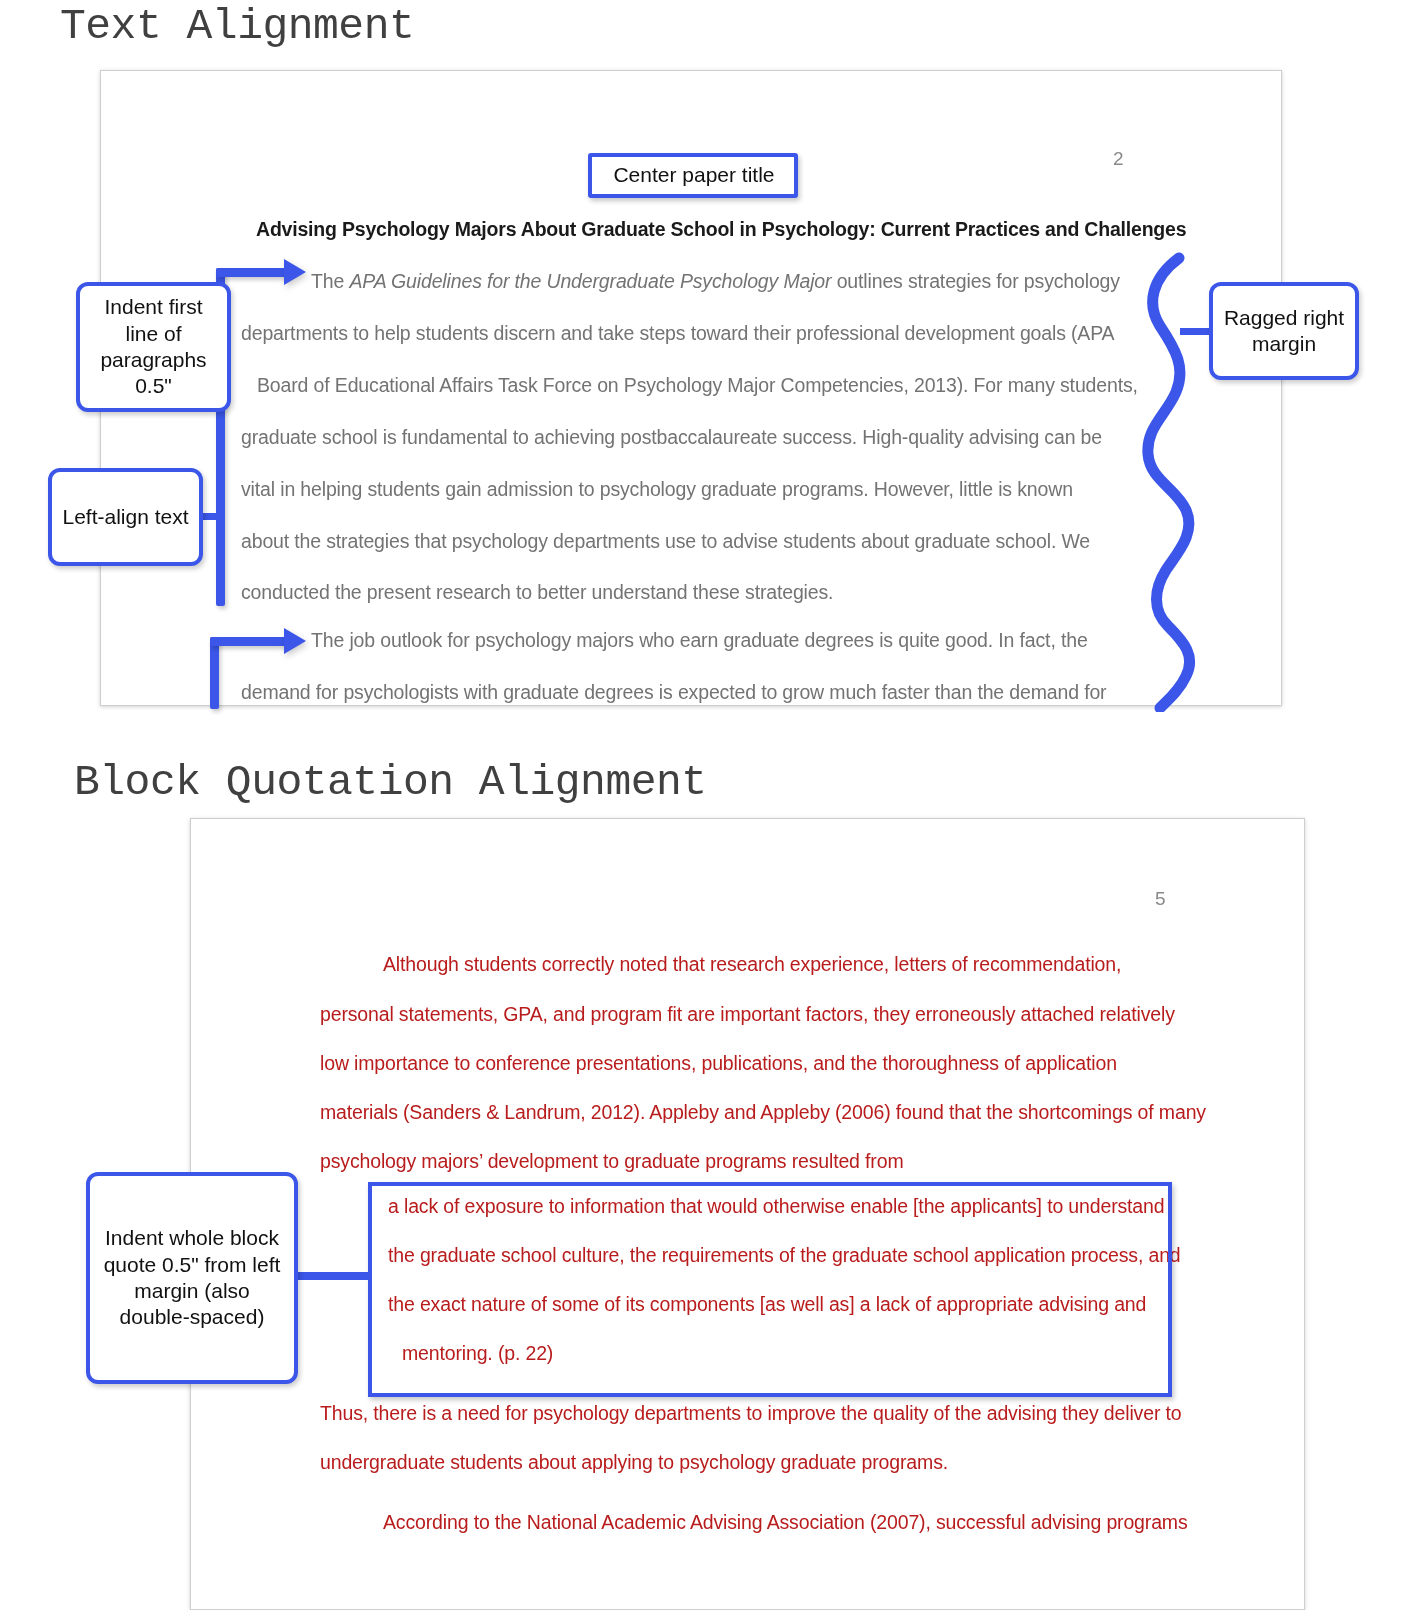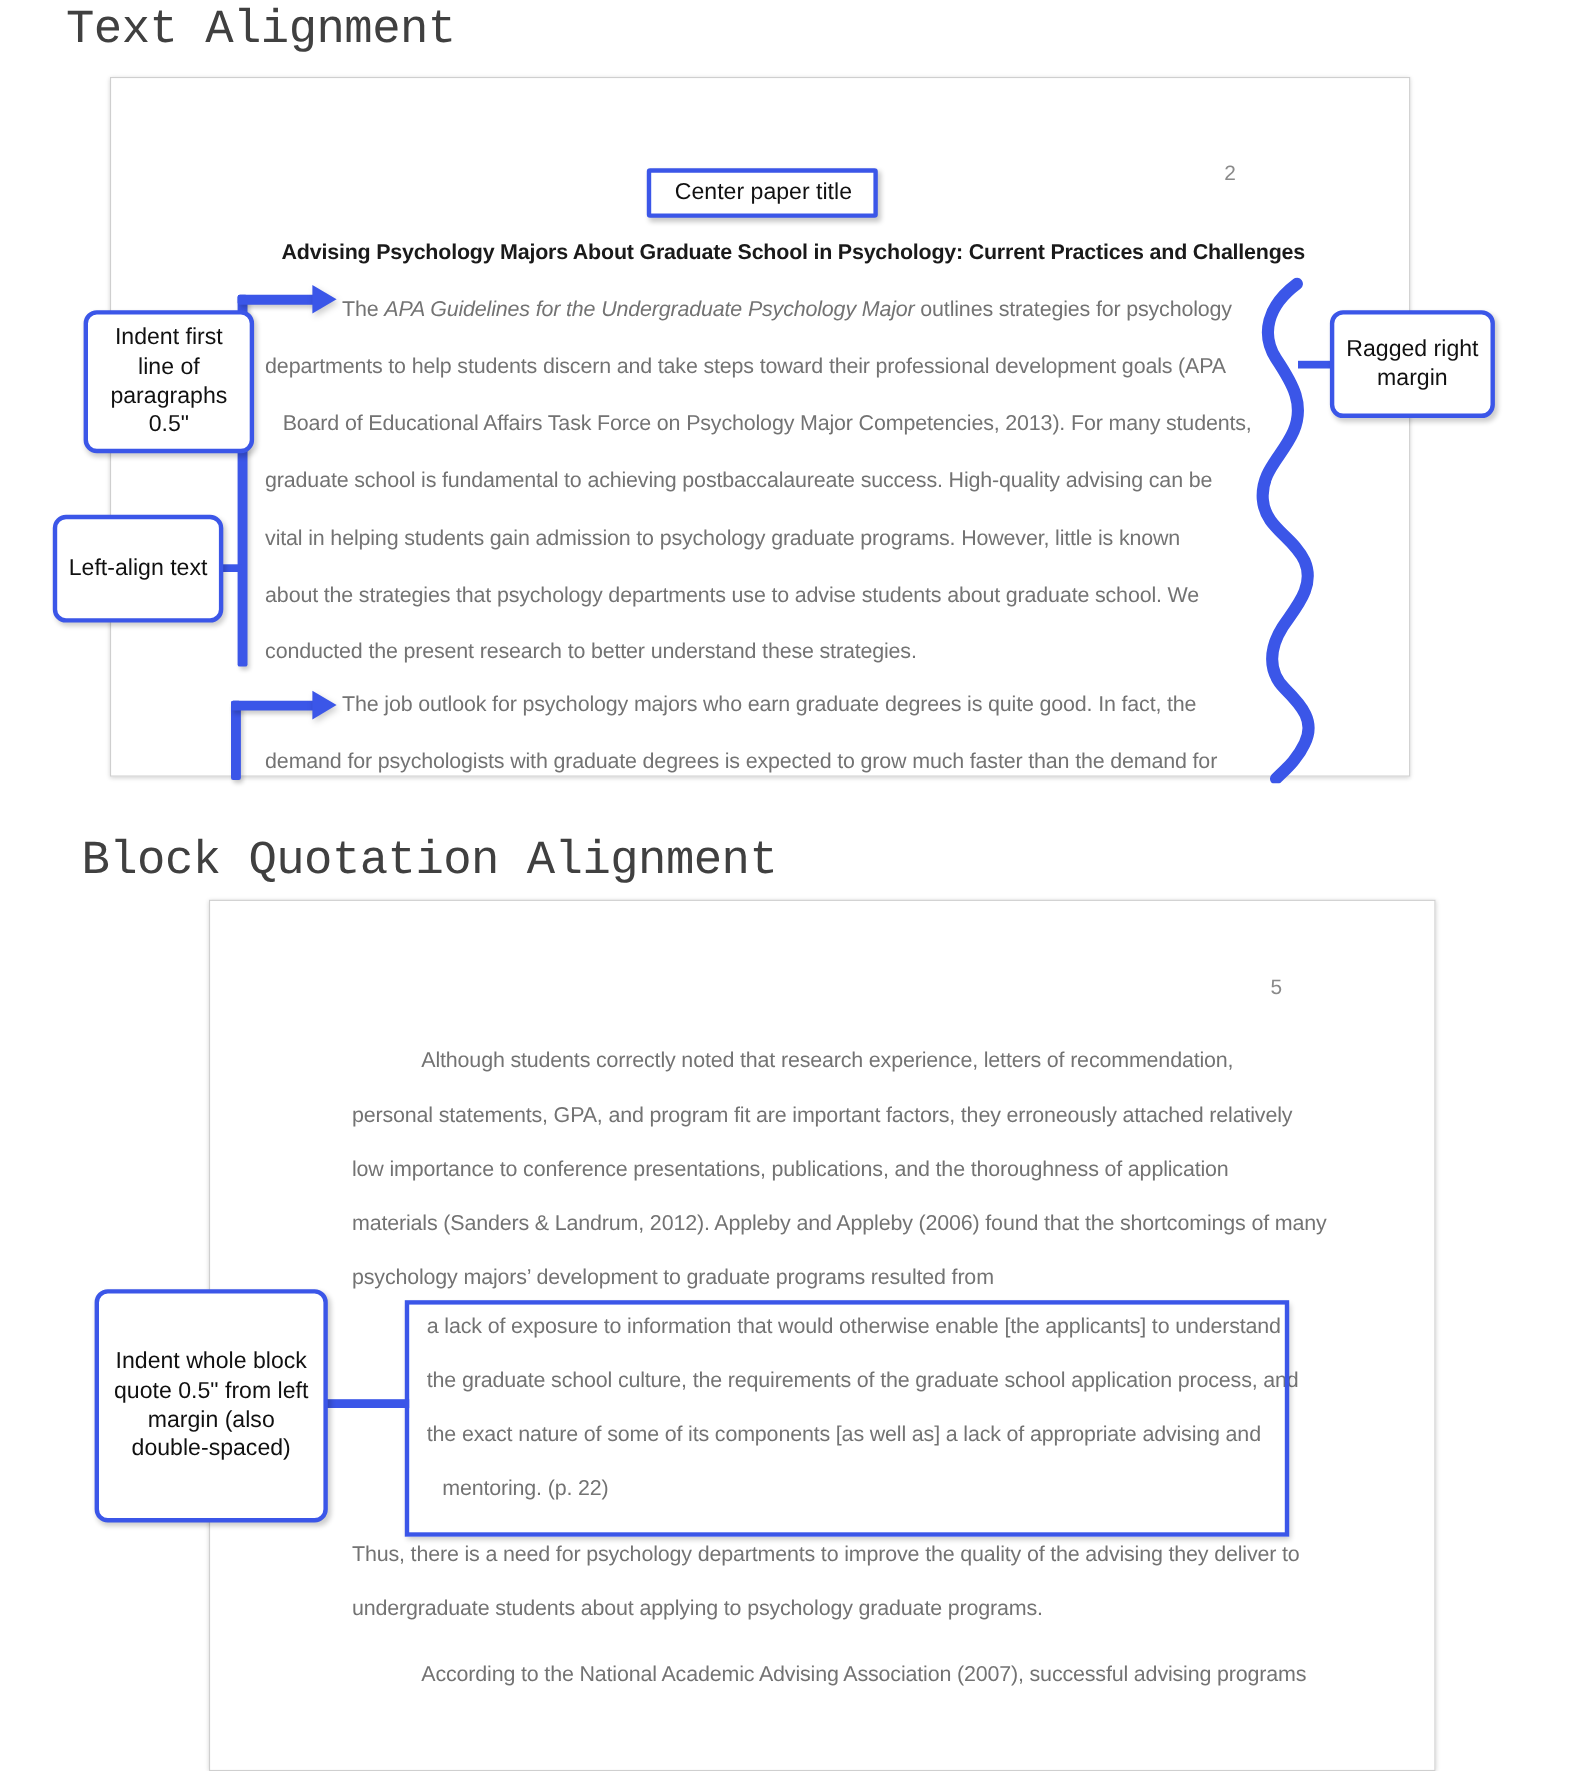--- a/index.html
+++ b/index.html
@@ -40,21 +40,21 @@
 
   
   .doc-text {
     position: absolute;
     font-family: "Liberation Sans", sans-serif;
     color: #737373;
     font-size: 19.5px;
     white-space: nowrap;
     letter-spacing: -0.15px;
   }
-  .doc-text.dark { color: #737373; }
+  .doc-text.dark { color: #b91c1c; }
   .doc-title {
     position: absolute;
     font-weight: bold;
     color: #1a1a1a;
     font-size: 19.5px;
     white-space: nowrap;
     letter-spacing: -0.2px;
   }
   .page-num {
     position: absolute;

